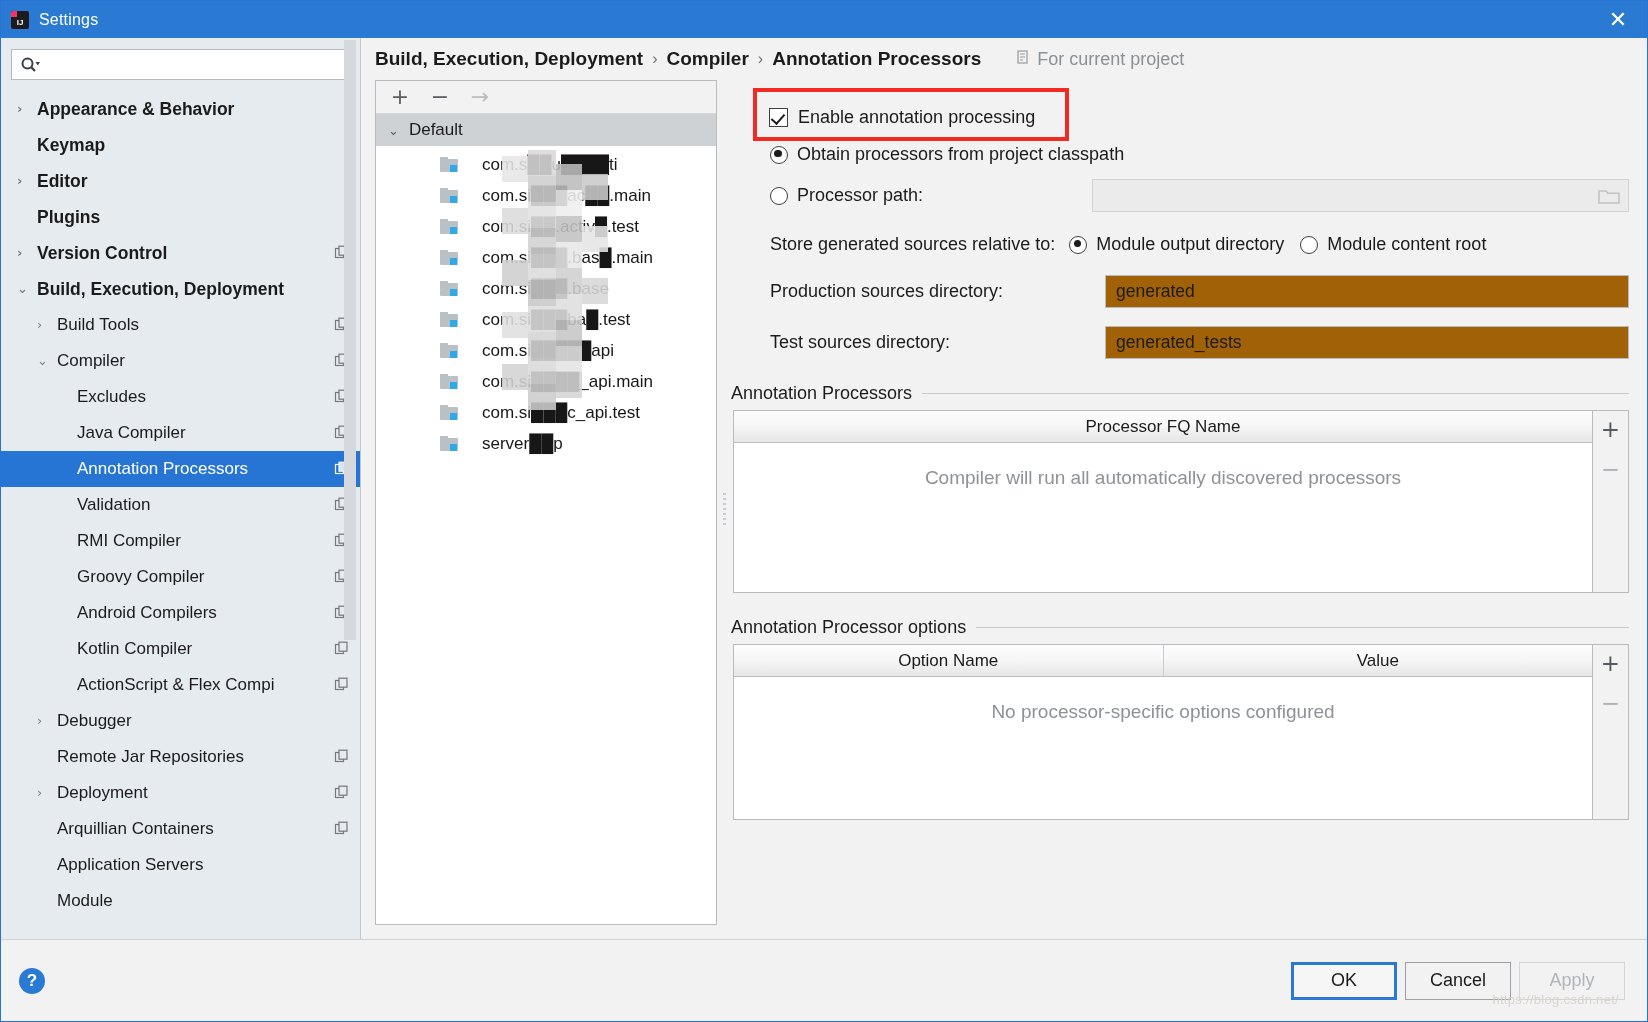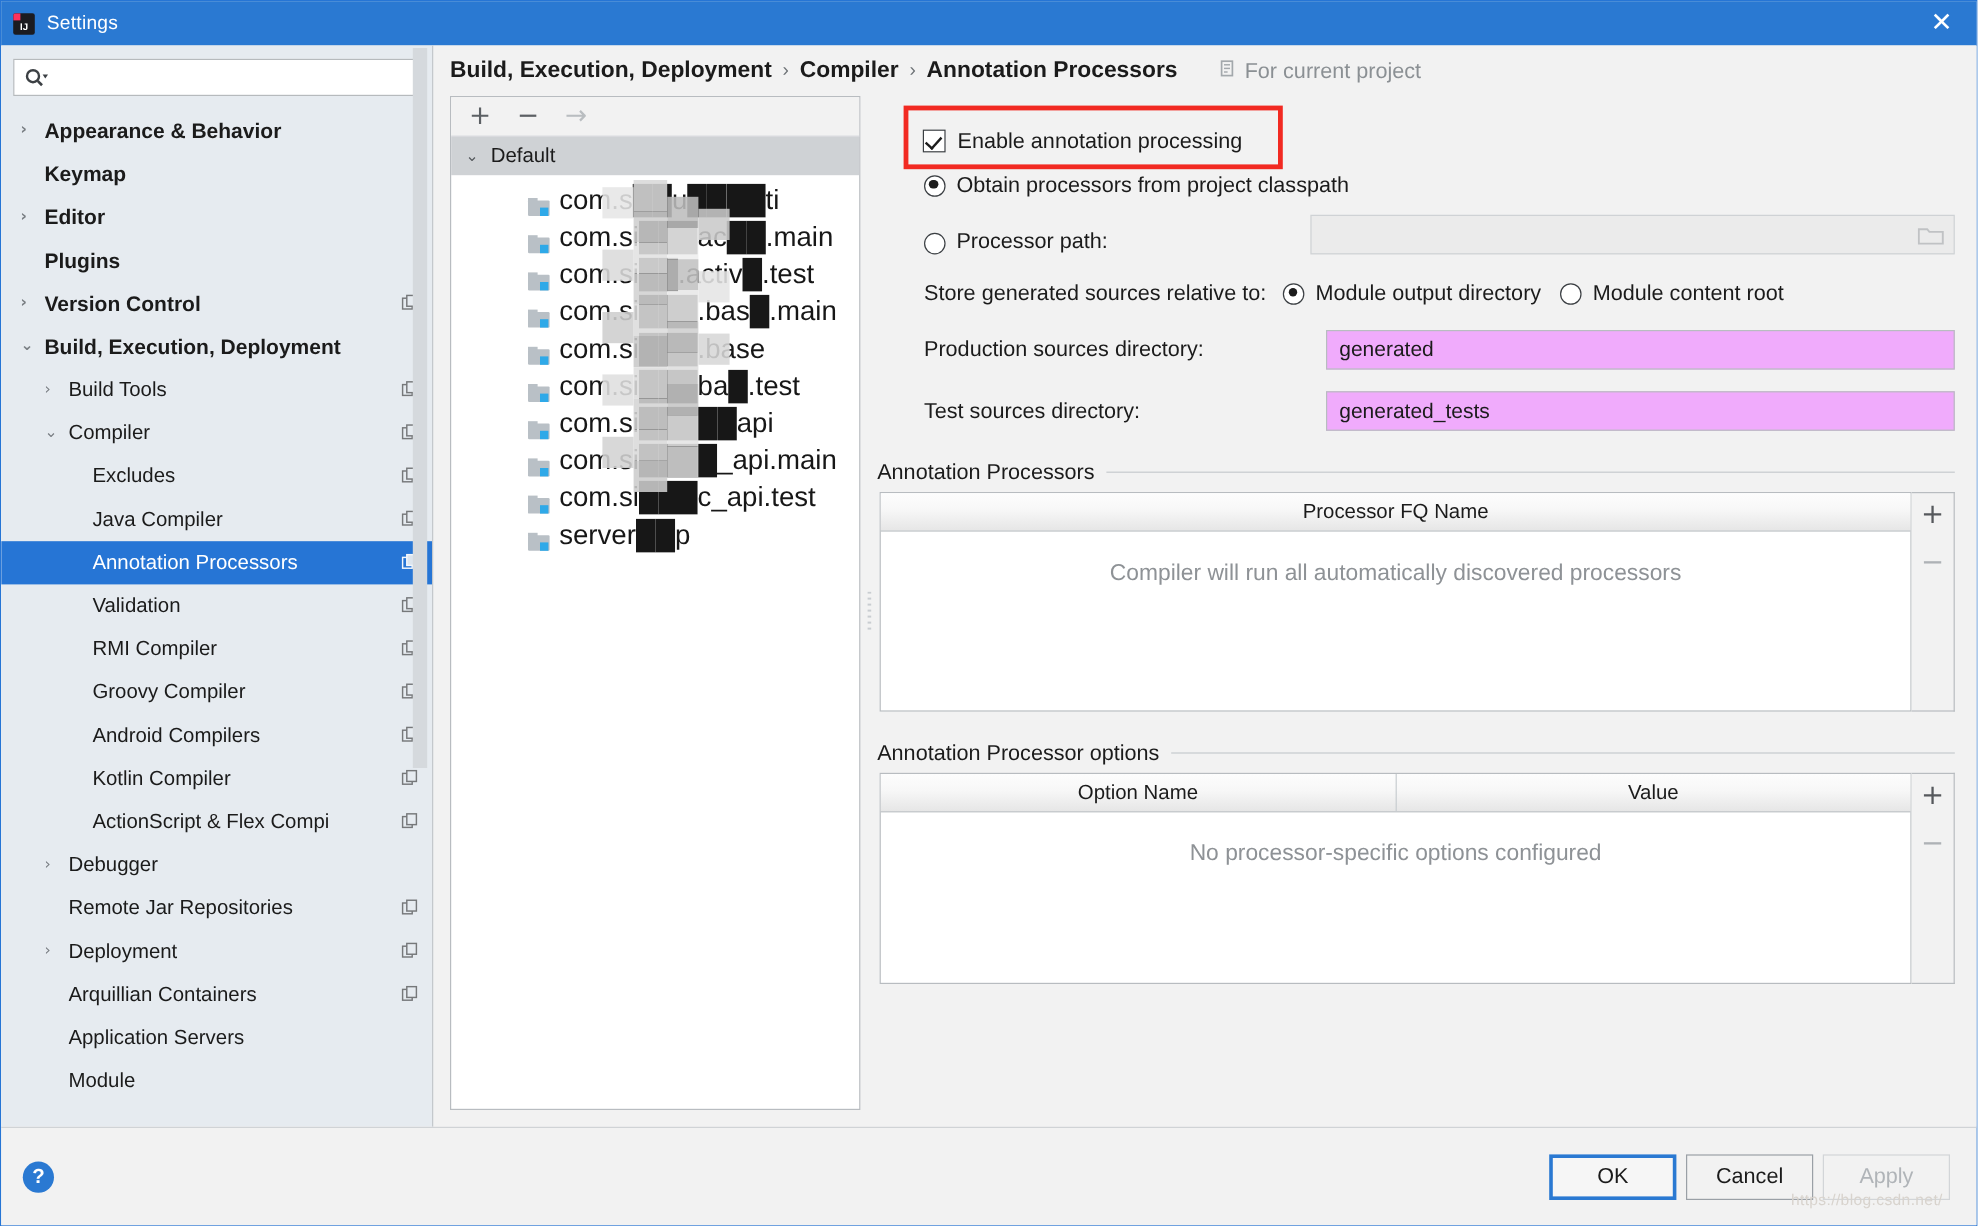--- a/index.html
+++ b/index.html
@@ -135,22 +135,22 @@
   }
   .tb-btn.disabled { color: #b9bdc0; }
   .modhdr {
     height: 32px; flex: 0 0 32px; background: #cfd2d5;
     display: flex; align-items: center; padding-left: 12px;
     font-size: 17px; color: #1b1b1b; gap: 10px;
   }
   .modhdr .arrow { color: #55595d; font-size: 13px; font-family: "DejaVu Sans", sans-serif; }
   .modlist { flex: 1 1 auto; overflow: hidden; position: relative; padding-top: 3px; }
   .modrow {
-    height: 31px; display: flex; align-items: flex-end;
-    padding-left: 64px; font-size: 23px; color: #171717; gap: 8px;
+    height: 31px; display: flex; align-items: center;
+    padding-left: 64px; font-size: 17px; color: #171717; gap: 24px;
     white-space: nowrap;
   }
   .folder-ico { flex: 0 0 18px; width: 18px; height: 15px; position: relative; }
   .folder-ico .f-body {
     position: absolute; left: 0; top: 2px; width: 18px; height: 13px;
     background: #b9c0c6; border-radius: 1px;
   }
   .folder-ico .f-tab {
     position: absolute; left: 0; top: 0; width: 8px; height: 3px; background: #b9c0c6;
   }
@@ -193,21 +193,21 @@
   }
   .lbl { font-size: 18px; color: #1b1b1b; white-space: nowrap; }
 
   .redbox {
     position: absolute; left: 22px; top: 8px;
     width: 316px; height: 53px;
     border: 4px solid #f22a22; pointer-events: none; z-index: 5;
   }
 
   .field {
-    height: 33px; background: #f0abfc; border: 1px solid #b8bcc0;
+    height: 33px; background: #a16207; border: 1px solid #b8bcc0;
     display: flex; align-items: center; padding: 0 8px 0 10px;
     font-size: 17.5px; color: #1b1b1b;
   }
   .field.disabled { background: #ebebeb; border-color: #cfd2d5; }
   .folder-btn { margin-left: auto; width: 22px; height: 18px; opacity: .45; }
 
   .grp { margin-top: 14px; }
   .grp-title {
     display: flex; align-items: center; gap: 10px;
     font-size: 18px; color: #1b1b1b; margin-bottom: 6px;
@@ -604,21 +604,21 @@
           <div class="row" style="margin:22px 0 0 38px;">
             <span class="cbx checked"></span>
             <span class="lbl">Enable annotation processing</span>
           </div>
 
           <div class="row" style="margin:16px 0 0 39px;">
             <span class="radio on"></span>
             <span class="lbl">Obtain processors from project classpath</span>
           </div>
 
-          <div class="row" style="margin:14px 0 0 39px;align-items:flex-end;">
+          <div class="row" style="margin:14px 0 0 39px;">
             <span class="radio"></span>
             <span class="lbl" style="width:295px;">Processor path:</span>
             <span class="field disabled" style="flex:1 1 auto;min-width:0;">
               <span></span>
               <span class="folder-btn">
                 <svg width="22" height="18" viewBox="0 0 22 18">
                   <path d="M1 4h7l1.8 2.2H21V16H1z" fill="none" stroke="#8d9297" stroke-width="1.6"></path>
                 </svg>
               </span>
             </span>

